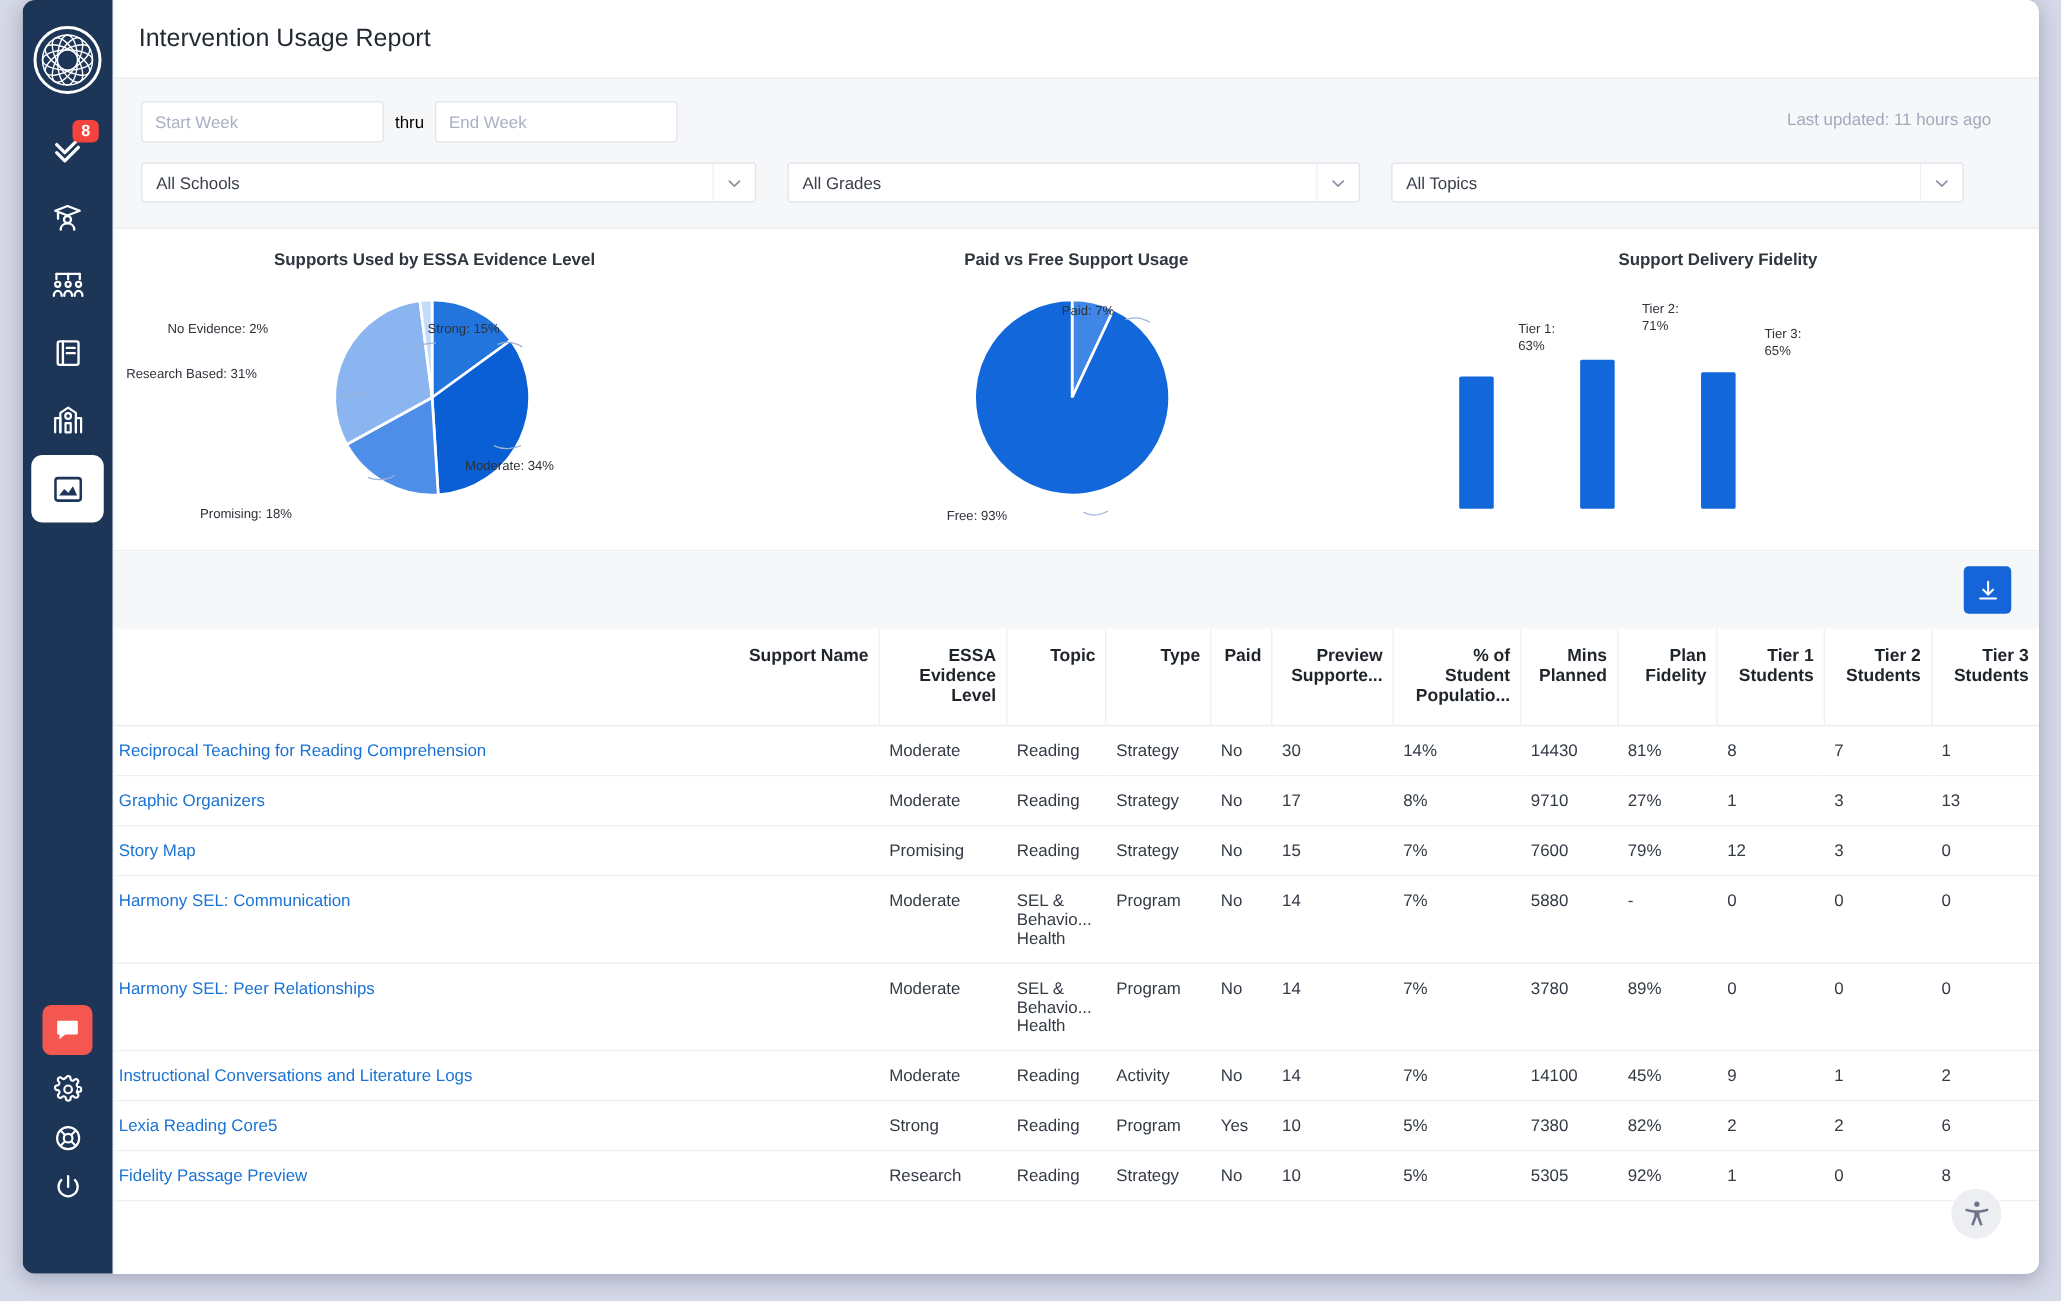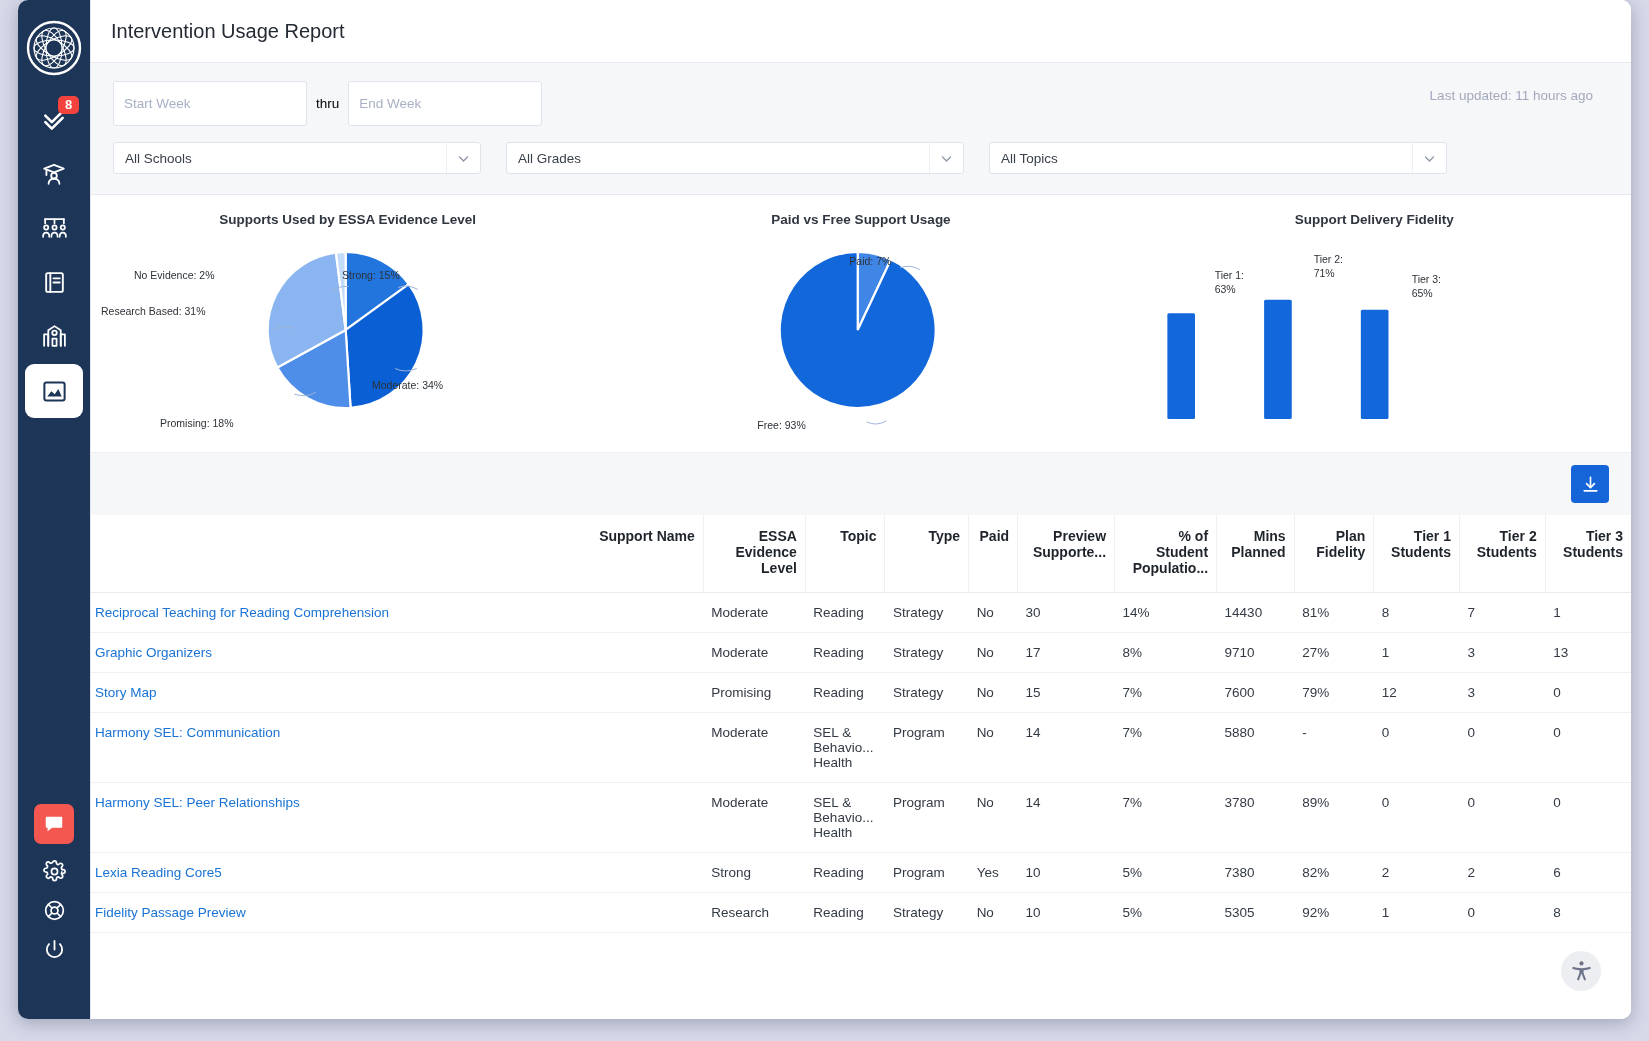--- a/index.html
+++ b/index.html
@@ -102,21 +102,21 @@
   }
 
   .filters {
     background: #f6f7f9;
     padding: 18px 22px 20px 22px;
     border-bottom: 1px solid #e6e9f0;
     flex: 0 0 auto;
   }
   .row1 { display: flex; align-items: center; position: relative; }
   .date-input {
-    width: 194px; height: 45px;
+    width: 194px; height: 33px;
     border: 1px solid #dfe3ea;
     background: #fff;
     border-radius: 3px;
     padding: 0 10px;
     font-size: 13.5px;
     color: #30363f;
     font-family: "Liberation Sans", sans-serif;
   }
   .date-input::placeholder { color: #a9b0c4; }
   .thru { margin: 0 9px; font-size: 13.5px; color: #000000; }
@@ -134,21 +134,21 @@
     font-size: 13.5px; color: #3a4049;
     padding-left: 11px;
     position: relative;
     cursor: pointer;
   }
   .select .caret-wrap {
     position: absolute; right: 0; top: 0; bottom: 0;
     width: 34px; display: flex; align-items: center; justify-content: center;
     border-left: 1px solid #edeff4;
   }
-  .sel-schools { width: 368px; }
+  .sel-schools { width: 492px; }
   .sel-grades  { width: 458px; }
   .sel-topics  { width: 458px; }
 
   
   .charts {
     display: flex;
     background: #fff;
     padding: 10px 0 14px 0;
     border-bottom: 1px solid #eceef3;
     flex: 0 0 auto;
@@ -550,20 +550,34 @@
               <td>No</td>
               <td>14</td>
               <td>7%</td>
               <td>3780</td>
               <td>89%</td>
               <td>0</td>
               <td>0</td>
               <td>0</td>
             </tr>
             <tr>
+              <td><a href="#">Instructional Conversations and Literature Logs</a></td>
+              <td>Moderate</td>
+              <td>Reading</td>
+              <td>Activity</td>
+              <td>No</td>
+              <td>14</td>
+              <td>7%</td>
+              <td>14100</td>
+              <td>45%</td>
+              <td>9</td>
+              <td>1</td>
+              <td>2</td>
+            </tr>
+            <tr>
               <td><a href="#">Lexia Reading Core5</a></td>
               <td>Strong</td>
               <td>Reading</td>
               <td>Program</td>
               <td>Yes</td>
               <td>10</td>
               <td>5%</td>
               <td>7380</td>
               <td>82%</td>
               <td>2</td>

